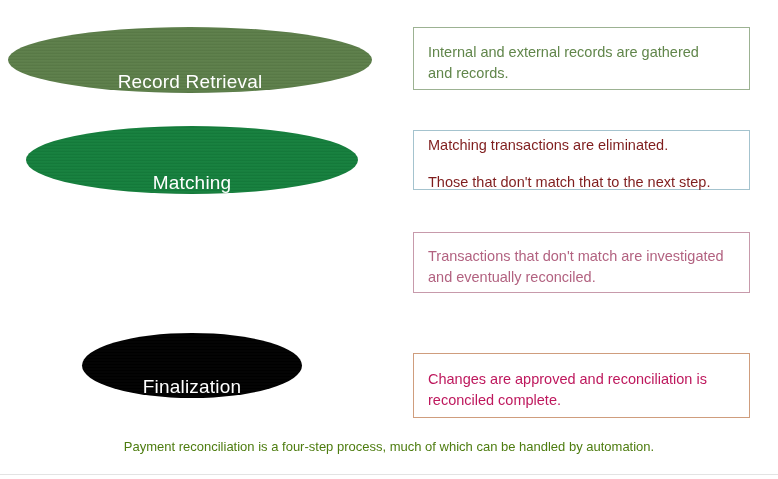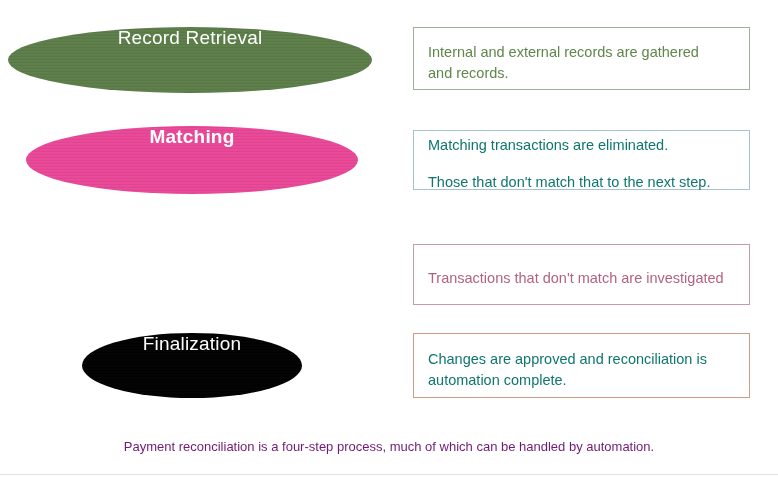--- a/index.html
+++ b/index.html
@@ -12,21 +12,21 @@
     position: relative;
     width: 778px;
     height: 479px;
     background: #ffffff;
     overflow: hidden;
   }
   .ellipse {
     position: absolute;
     border-radius: 50%;
     display: flex;
-    align-items: flex-start;
+    align-items: flex-end;
     justify-content: center;
     overflow: hidden;
   }
   
   .ellipse::before {
     content: "";
     position: absolute;
     inset: 0;
     background: repeating-linear-gradient(
       0deg,
@@ -59,31 +59,31 @@
   .desc-line { display: block; white-space: nowrap; }
 
   
   .e1 { left: 8px;  top: 27px;  width: 364px; height: 66px; }
   .e2 { left: 26px; top: 126px; width: 332px; height: 68px; }
   .e3 { left: 50px; top: 233px; width: 287px; height: 62px; }
   .e4 { left: 82px; top: 333px; width: 220px; height: 65px; }
 
   .b1 { top: 27px;  height: 63px; }
   .b2 { top: 130px; height: 60px; }
-  .b3 { top: 244px; height: 61px; }
+  .b3 { top: 232px; height: 61px; }
   .b4 { top: 333px; height: 65px; }
 
   .caption {
     position: absolute;
     left: 0;
     top: 439px;
     width: 100%;
     text-align: center;
     font-size: 13px;
-    color: #701a75;
+    color: #4d7c0f;
   }
   .bottom-rule {
     position: absolute;
     left: 0;
     top: 474px;
     width: 100%;
     height: 1px;
     background: #e3e3e3;
   }
 </style>
@@ -93,37 +93,38 @@
 <div class="canvas">
 
   <div class="ellipse e1" style="background: rgb(93, 127, 74);">
     <span class="ellipse-label">Record Retrieval</span>
   </div>
   <div class="desc-box b1" style="border-color: rgb(156, 178, 146); color: rgb(97, 134, 75);">
     <span class="desc-line">Internal and external records are gathered</span>
     <span class="desc-line">and records.</span>
   </div>
 
-  <div class="ellipse e2" style="background: #ec4899; font-weight: bold;">
+  <div class="ellipse e2" style="background: #15803d;">
     <span class="ellipse-label">Matching</span>
   </div>
-  <div class="desc-box b2" style="border-color: rgb(164, 195, 206); color: #0f766e; gap: 16px;">
+  <div class="desc-box b2" style="border-color: rgb(164, 195, 206); color: #7f1d1d; gap: 16px;">
     <span class="desc-line">Matching transactions are eliminated.</span>
     <span class="desc-line">Those that don't match that to the next step.</span>
   </div>
 
   <div class="desc-box b3" style="border-color: rgb(199, 154, 171); color: rgb(178, 98, 128);">
     <span class="desc-line">Transactions that don't match are investigated</span>
+    <span class="desc-line">and eventually reconciled.</span>
   </div>
 
   <div class="ellipse e4" style="background: #000000;">
     <span class="ellipse-label">Finalization</span>
   </div>
-  <div class="desc-box b4" style="border-color: rgb(207, 157, 125); color: #0f766e;">
+  <div class="desc-box b4" style="border-color: rgb(207, 157, 125); color: #be185d; margin-top: 20px;">
     <span class="desc-line">Changes are approved and reconciliation is</span>
-    <span class="desc-line">automation complete.</span>
+    <span class="desc-line">reconciled complete.</span>
   </div>
 
   <div class="caption">Payment reconciliation is a four-step process, much of which can be handled by automation.</div>
 
   <div class="bottom-rule"></div>
 
 </div>
 
 </body></html>

